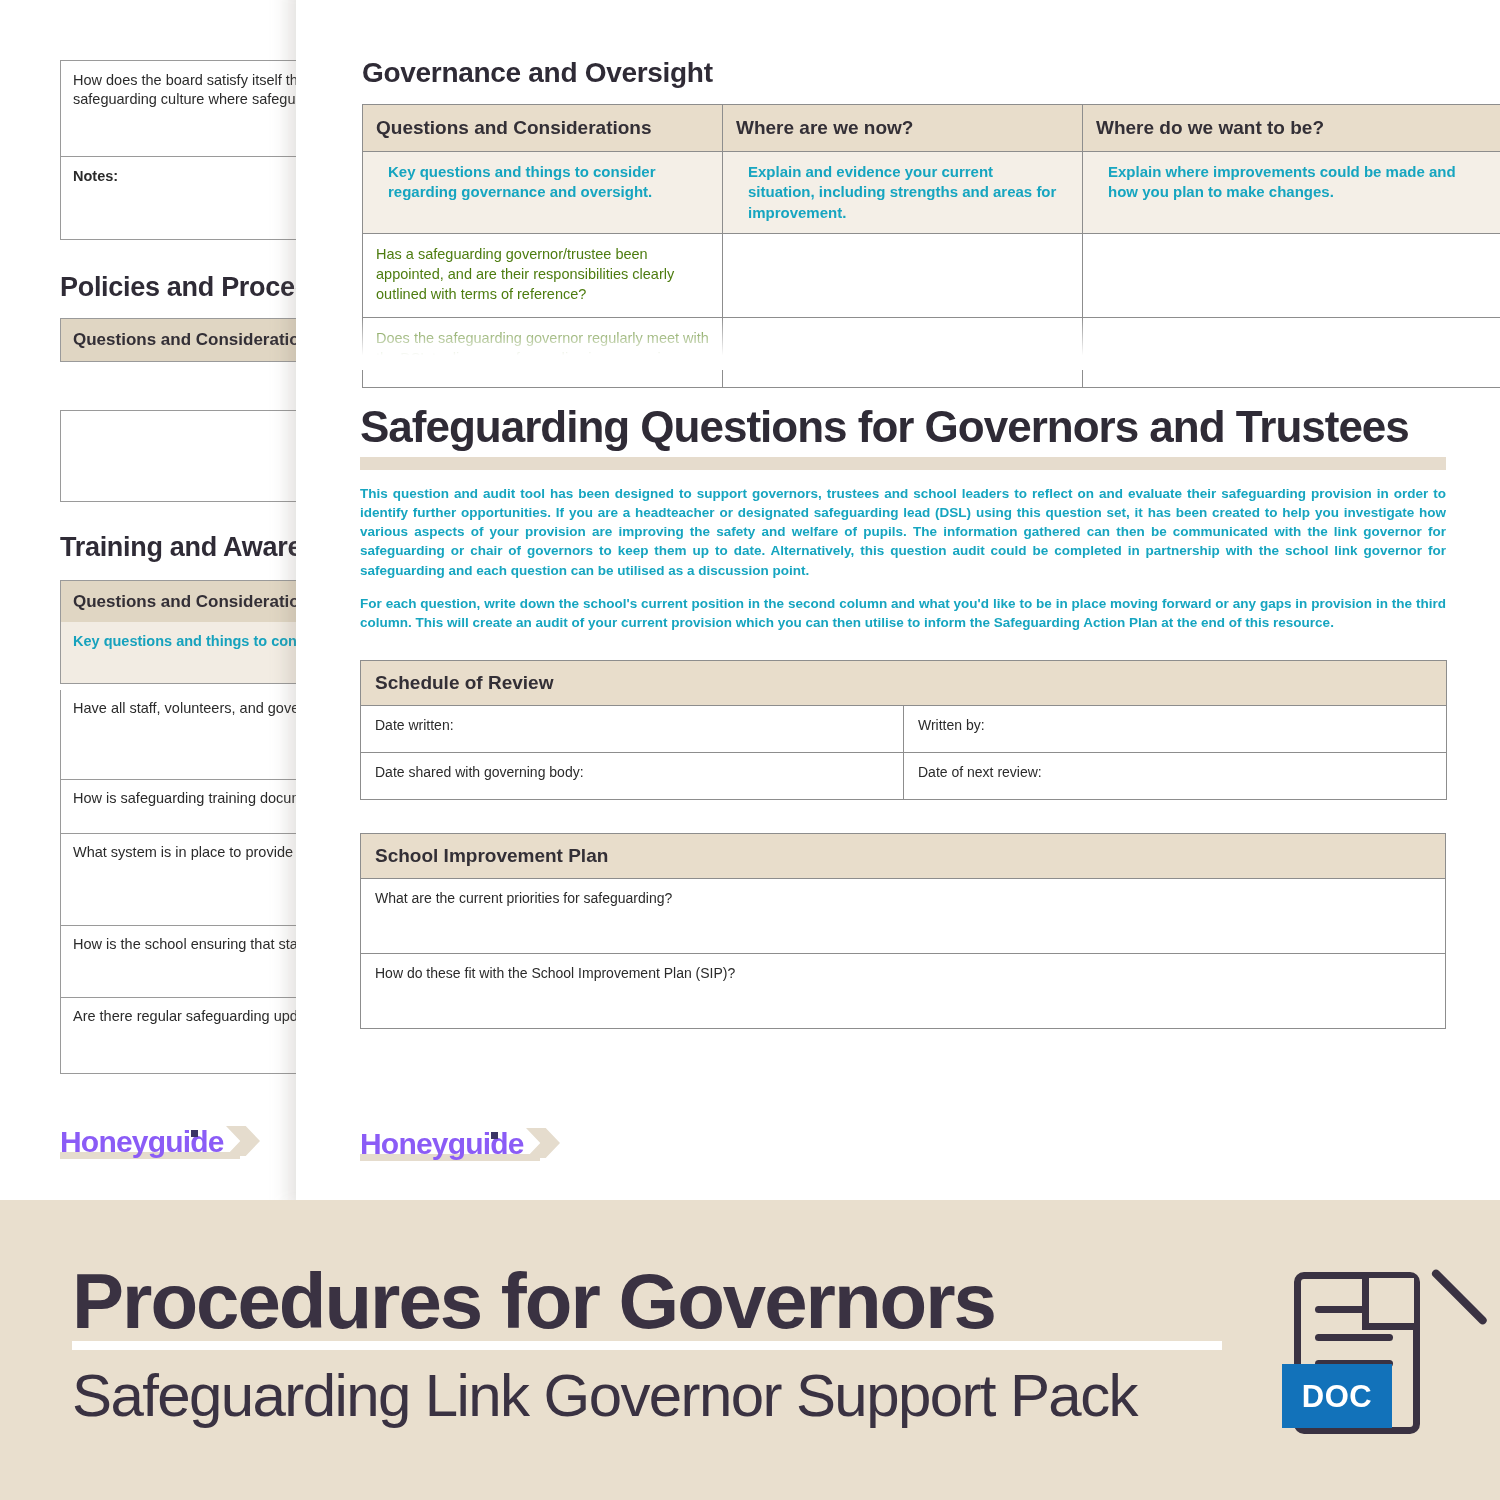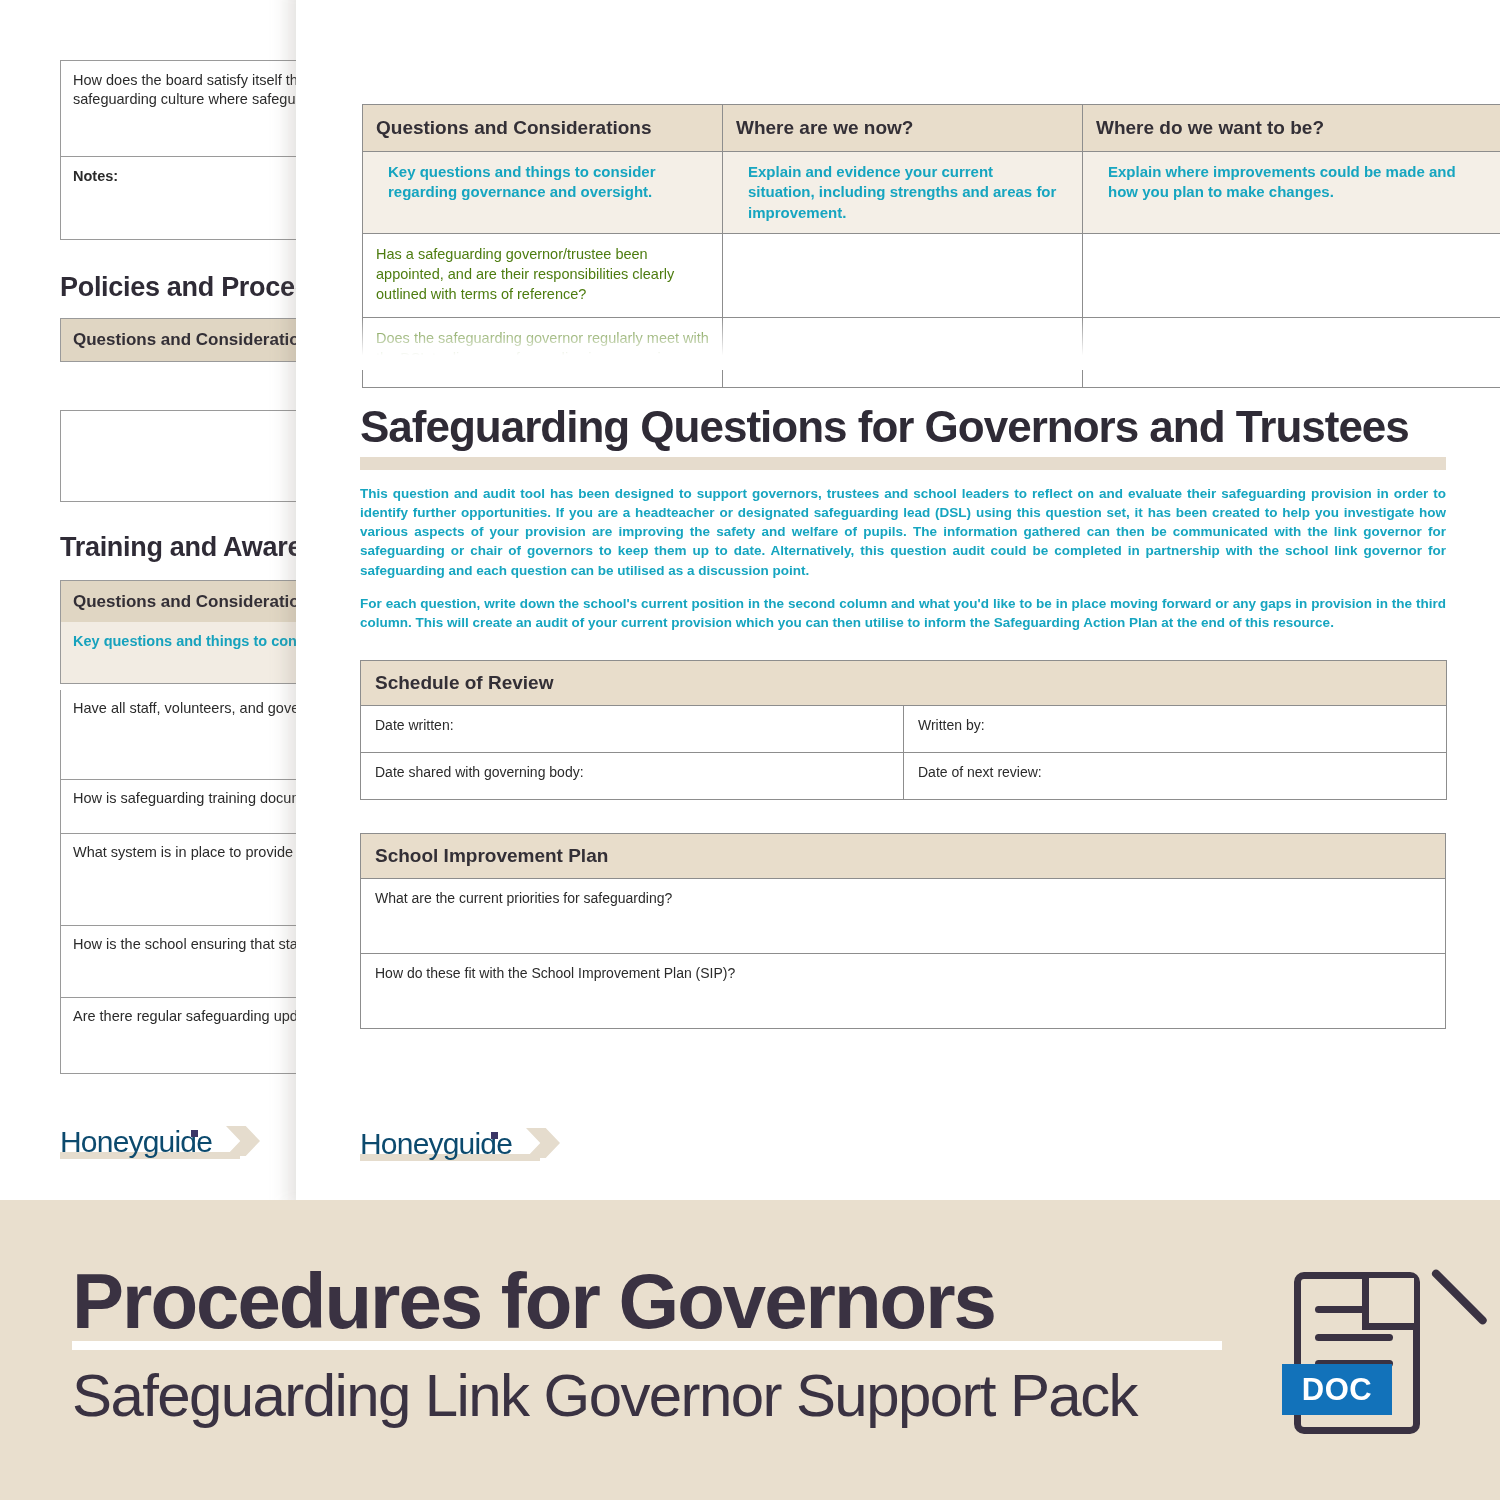--- a/index.html
+++ b/index.html
@@ -43,21 +43,21 @@
     border:1px solid #9a9a9a;border-top:none;box-sizing:border-box;
     padding:9px 12px;font-size:14.5px;color:#2b2b2b;line-height:1.33;white-space:nowrap;
   }
   .bp-emptybox{
     border:1px solid #9a9a9a;box-sizing:border-box;height:92px;background:#fff;
   }
 
   
   .hg-logo{position:relative;display:inline-block;height:40px;}
   .hg-word{
-    font-size:30px;font-weight:normal;color:#0c4a6e;letter-spacing:-0.8px;
+    font-size:30px;font-weight:bold;color:#8b5cf6;letter-spacing:-0.8px;
     position:relative;z-index:3;line-height:40px;padding-right:6px;
   }
   .hg-underline{
     position:absolute;left:0;bottom:3px;height:7px;background:#e5dccd;z-index:1;
   }
   .hg-arrow{
     position:absolute;top:4px;height:30px;width:34px;z-index:1;
   }
   .hg-arrow:before{
     content:"";position:absolute;inset:0;
@@ -175,21 +175,21 @@
     position:absolute;right:-1px;top:-1px;width:52px;height:52px;background:#e9dfce;
     border-left:7px solid #3a3242;border-bottom:7px solid #3a3242;box-sizing:border-box;
     transform:skew(0deg);
   }
   .doc-foldline{
     position:absolute;right:-4px;top:-4px;width:8px;height:74px;background:#3a3242;
     transform:rotate(-45deg);transform-origin:top right;border-radius:4px;
   }
   .doc-line{position:absolute;height:7px;background:#3a3242;border-radius:4px;}
   .doc-badge{
-    position:absolute;left:0;top:92px;width:110px;height:51px;background:#1272ba;
+    position:absolute;left:0;top:92px;width:110px;height:64px;background:#1272ba;
     display:flex;align-items:center;justify-content:center;
   }
   .doc-badge span{
     color:#ffffff;font-size:31px;font-weight:bold;letter-spacing:0.5px;line-height:1;
   }
 </style>
 </head>
 <body>
 
 <div id="back-page">
@@ -235,20 +235,21 @@
       <span class="hg-dot" style="left:131px;top:8px;"></span>
       <span class="hg-word">Honeyguide</span>
     </div>
 
   </div>
 </div>
 
 <div id="front-shadow"></div>
 <div id="front-page">
 
+  <div class="fp-sec-title">Governance and Oversight</div>
 
   <table class="gov-table">
     <colgroup>
         <col style="width:360px">
         <col style="width:360px">
         <col style="width:428px">
       </colgroup>
     <thead>
       <tr>
         <th>Questions and Considerations</th>

